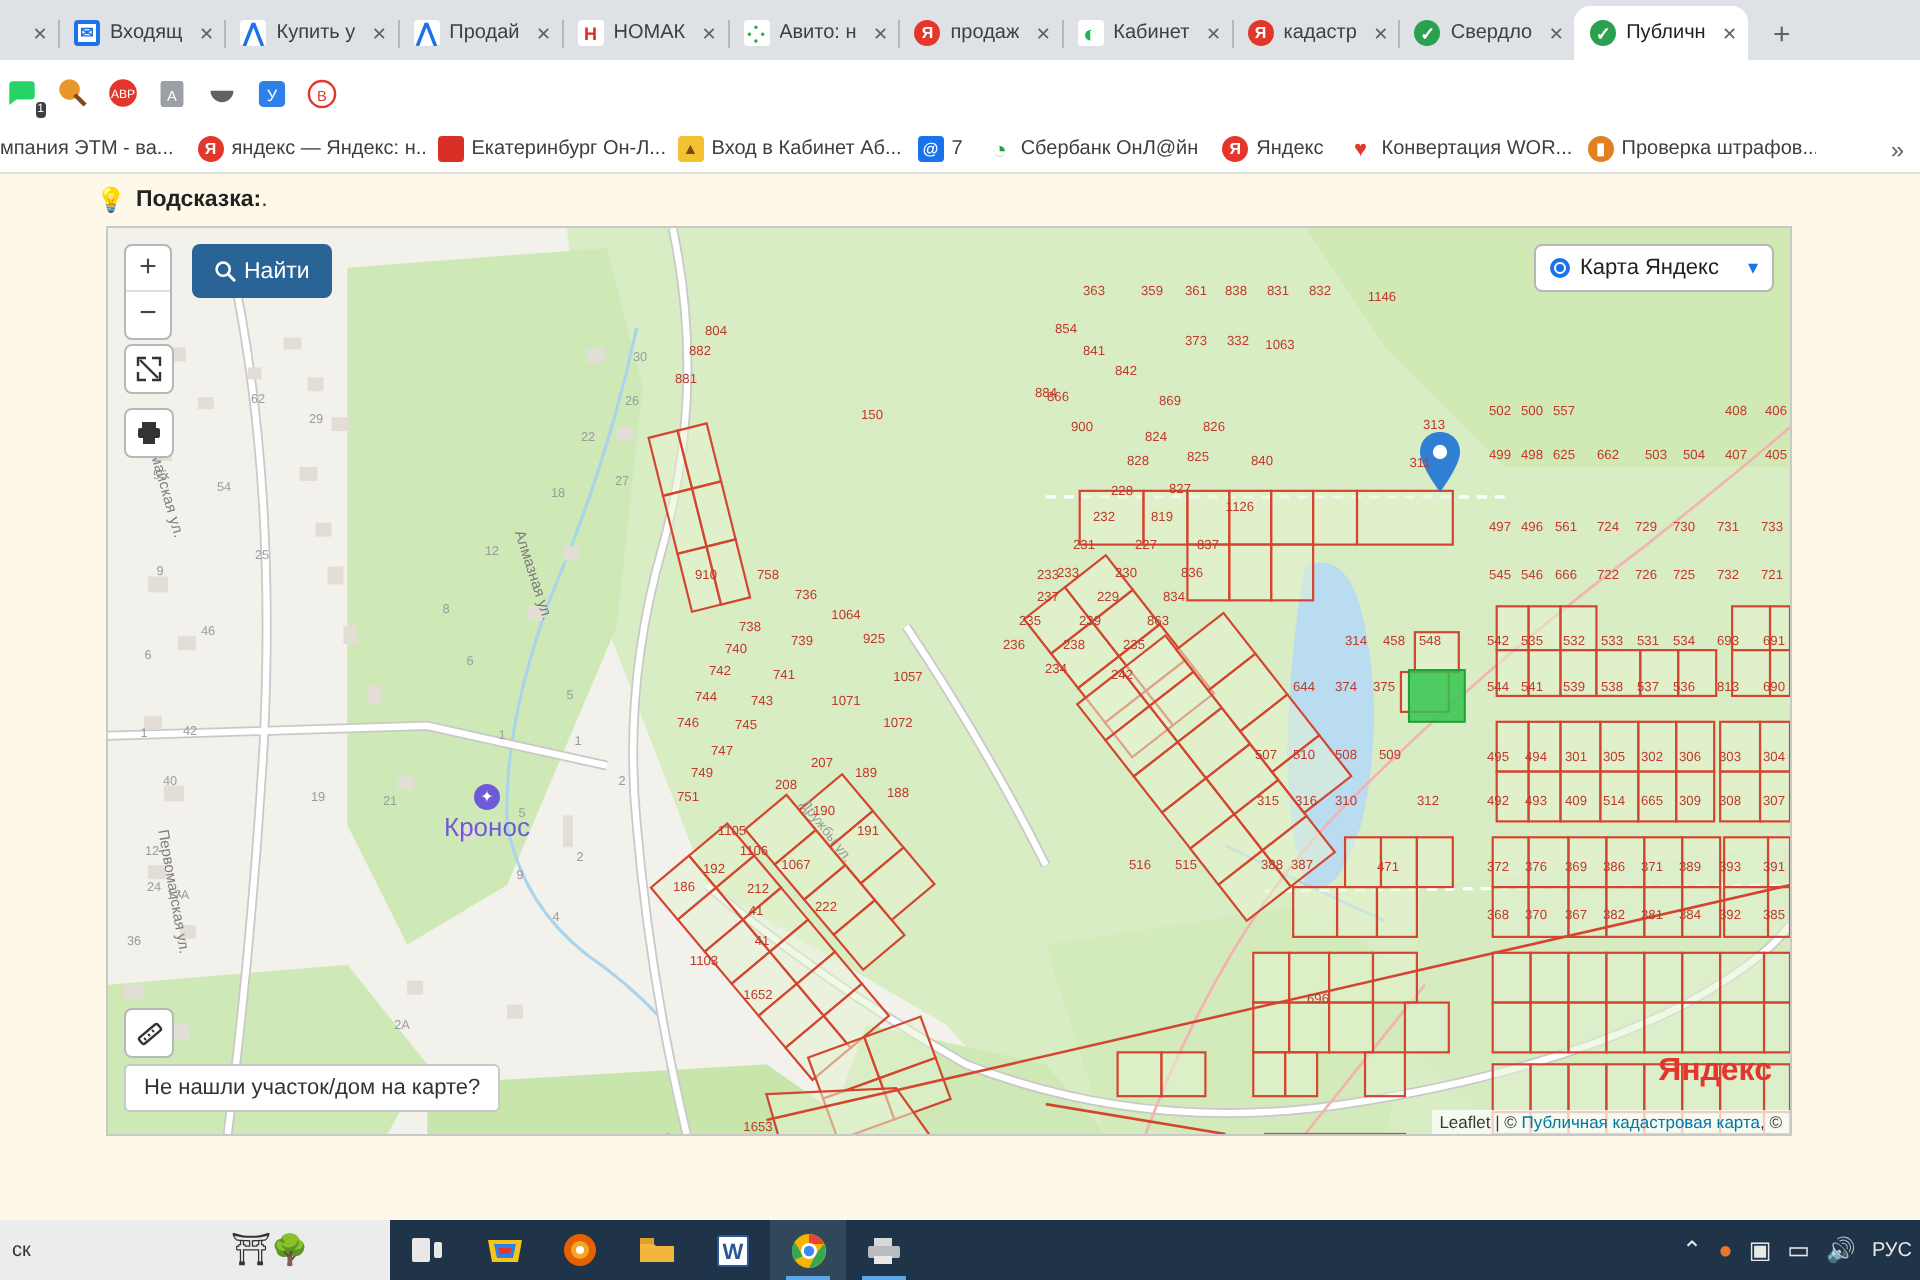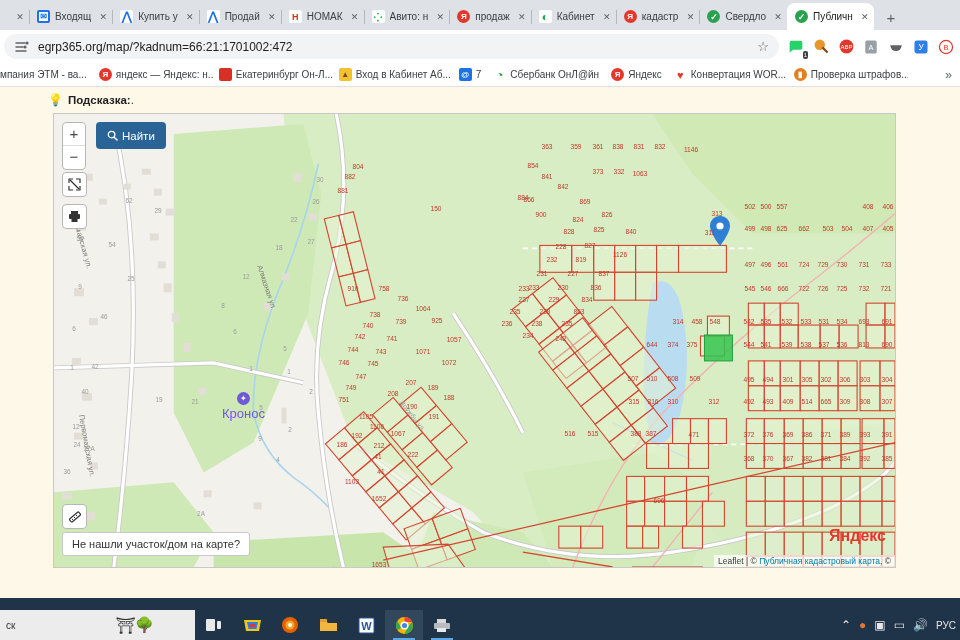--- a/index.html
+++ b/index.html
@@ -198,21 +198,21 @@
   }
 
   .pagetext {
     position: absolute; top: 496px; left: 53px; width: 843px;
     font-size: 11px; color: #333; line-height: 13px;
     height: 14px; overflow: hidden; white-space: nowrap;
   }
 
   
   .taskbar {
-    position: absolute; bottom: 0; left: 0; width: 960px; height: 42px;
+    position: absolute; bottom: 0; left: 0; width: 960px; height: 30px;
     background: #1f3449;
     display: flex; align-items: flex-end;
   }
   .startleft {
     position: absolute; left: 0; bottom: 0; width: 195px; height: 30px;
     background: #ececec; display: flex; align-items: center;
     font-size: 10px; color: #333; padding-left: 2px;
   }
   .tb-icon {
     width: 38px; height: 30px; display: flex; align-items: center; justify-content: center;
@@ -295,31 +295,20 @@
       </div>
     <div class="tab active">
       <span class="favicon" style="background:#2aa14f;border-radius:50%;font-size:9px;">✓</span>
       <span class="tlabel">Публичн</span>
       <span class="tclose">✕</span>
       </div>
     <div class="newtab">+</div>
   </div>
 
   <div class="toolbar">
-    <div class="omni">
-      <span class="siteicon">
-        <svg viewBox="0 0 16 16" width="16" height="16">
-            <path d="M2 4h9M2 8h7M2 12h10" stroke="#5f6368" stroke-width="1.4" fill="none" stroke-linecap="round"></path>
-            <circle cx="13" cy="4" r="1.6" fill="#5f6368"></circle>
-            <circle cx="11" cy="8" r="1.6" fill="#5f6368"></circle>
-          </svg>
-      </span>
-      <span class="url">egrp365.org/map/?kadnum=66:21:1701002:472</span>
-      <span class="star">☆</span>
-    </div>
     <div class="ext">
       <svg viewBox="0 0 22 22" width="20" height="20">
           <path d="M4 17 L4 6 Q4 4 6 4 L16 4 Q18 4 18 6 L18 12 Q18 14 16 14 L8 14 Z" fill="#25d366"></path>
         </svg>
       <span class="ext-badge">1</span>
     </div>
     <div class="ext">
       <svg viewBox="0 0 22 22" width="19" height="19">
           <circle cx="9" cy="9" r="6" fill="#e8952b"></circle>
           <path d="M12 12 L18 18" stroke="#7a4a1d" stroke-width="2.5"></path>
@@ -952,25 +941,30 @@
         <div class="searchbar">
           <button class="searchbtn">
             <svg width="11" height="11" viewBox="0 0 12 12">
                 <circle cx="5" cy="5" r="3.6" fill="none" stroke="#fff" stroke-width="1.4"></circle>
                 <path d="M7.8 7.8 L11 11" stroke="#fff" stroke-width="1.6" stroke-linecap="round"></path>
               </svg>
             <span>Найти</span>
           </button>
         </div>
 
+        <div class="layerctl">
+          <span class="radio"></span>
+          <span>Карта Яндекс</span>
+          <span class="chev">▾</span>
+        </div>
 
         <div class="notfound">Не нашли участок/дом на карте?</div>
         <div class="yandexlogo">Яндекс</div>
         <div class="attrib">
-          <span>Leaflet</span><span> | © </span><span style="color:#0078a8;">Публичная кадастровый карта</span><span>, ©</span>
+          <span>Leaflet</span><span> | © </span><span style="color:#0078a8;">Публичная кадастровая карта</span><span>, ©</span>
         </div>
       </div>
     </div>
 
   </div>
 
   <div class="taskbar">
     <div class="startleft">
       <span style="margin-left:4px;">ск</span>
       <span style="margin-left:100px;font-size:16px;">⛩</span>

